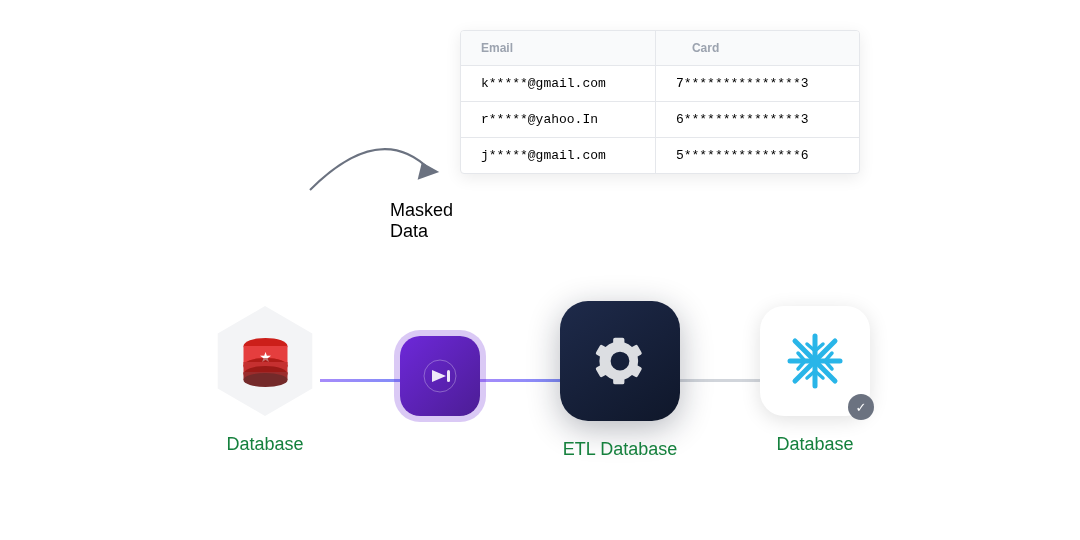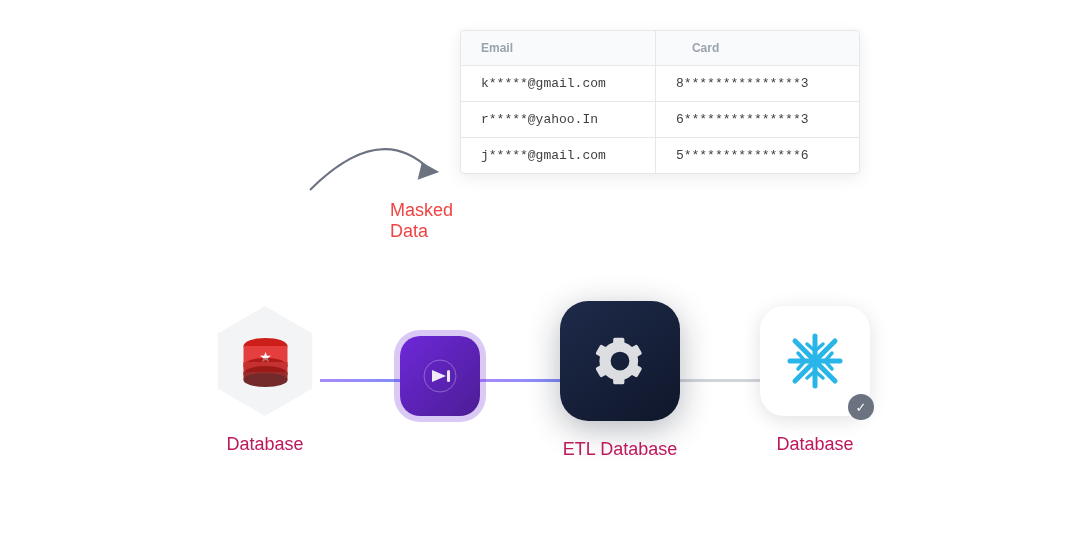--- a/index.html
+++ b/index.html
@@ -53,21 +53,21 @@
       display: flex;
       flex-direction: column;
       align-items: center;
       gap: 14px;
       position: relative;
     }
 
     .node-label {
       font-size: 18px;
       font-weight: 500;
-      color: #be185d;
+      color: #15803d;
       margin-top: 4px;
     }
 
     
     .hex-container {
       width: 110px;
       height: 110px;
       position: relative;
       display: flex;
       align-items: center;
@@ -188,35 +188,35 @@
 
     .masked-table tbody tr {
       border-bottom: 1px solid #e5e7eb;
     }
 
     .masked-table tbody tr:last-child { border-bottom: none; }
 
     .masked-table tbody td {
       padding: 10px 20px;
       font-size: 13px;
-      color: #404040;
+      color: #000000;
       font-family: 'Courier New', monospace;
       border-right: 1px solid #e5e7eb;
     }
 
     .masked-table tbody td:last-child { border-right: none; }
 
     
     .masked-label {
       position: absolute;
       top: 90px;
       left: 180px;
       font-size: 18px;
       font-weight: 500;
-      color: #ef4444;
+      color: #000000;
     }
 
     
     .arrow-svg {
       position: absolute;
       top: 60px;
       left: 180px;
       pointer-events: none;
     }
 
@@ -231,21 +231,21 @@
       <table>
         <thead>
           <tr>
             <th>Email</th>
             <th>Card</th>
           </tr>
         </thead>
         <tbody id="table-body">
         <tr>
               <td>k*****@gmail.com</td>
-              <td>8***************3</td>
+              <td>7***************3</td>
             </tr>
             <tr>
               <td>r*****@yahoo.In</td>
               <td>6***************3</td>
             </tr>
             <tr>
               <td>j*****@gmail.com</td>
               <td>5***************6</td>
             </tr>
           </tbody>

